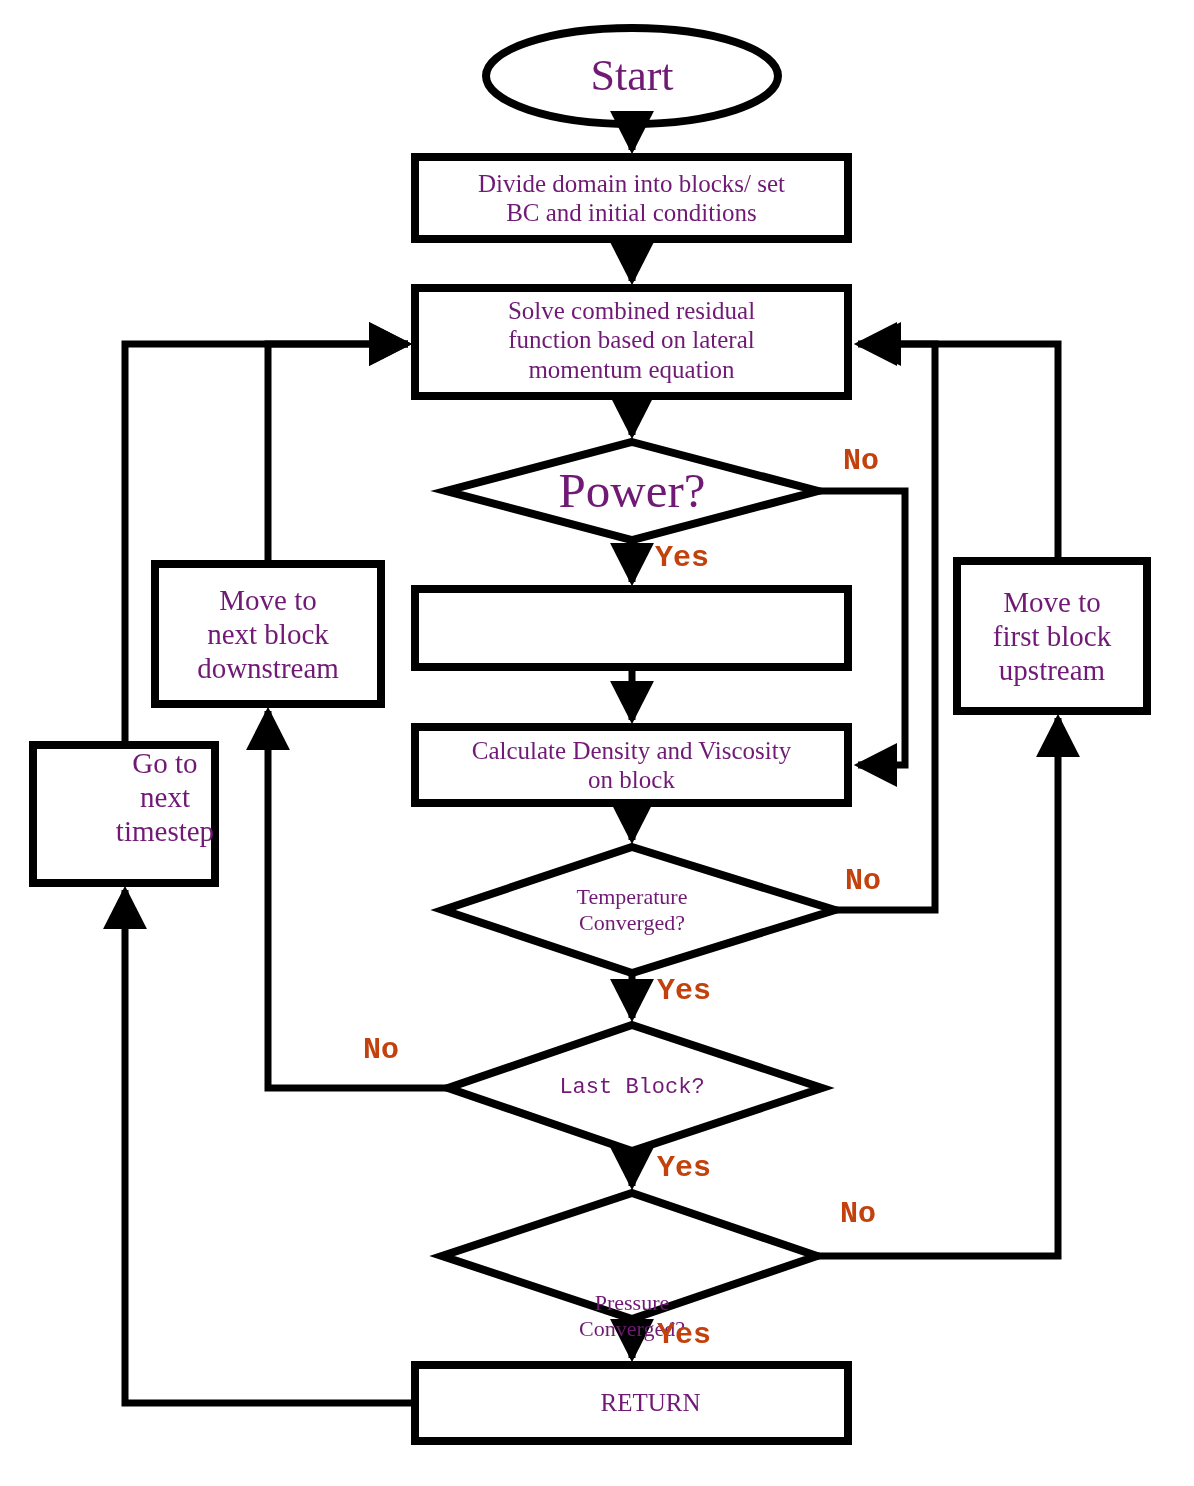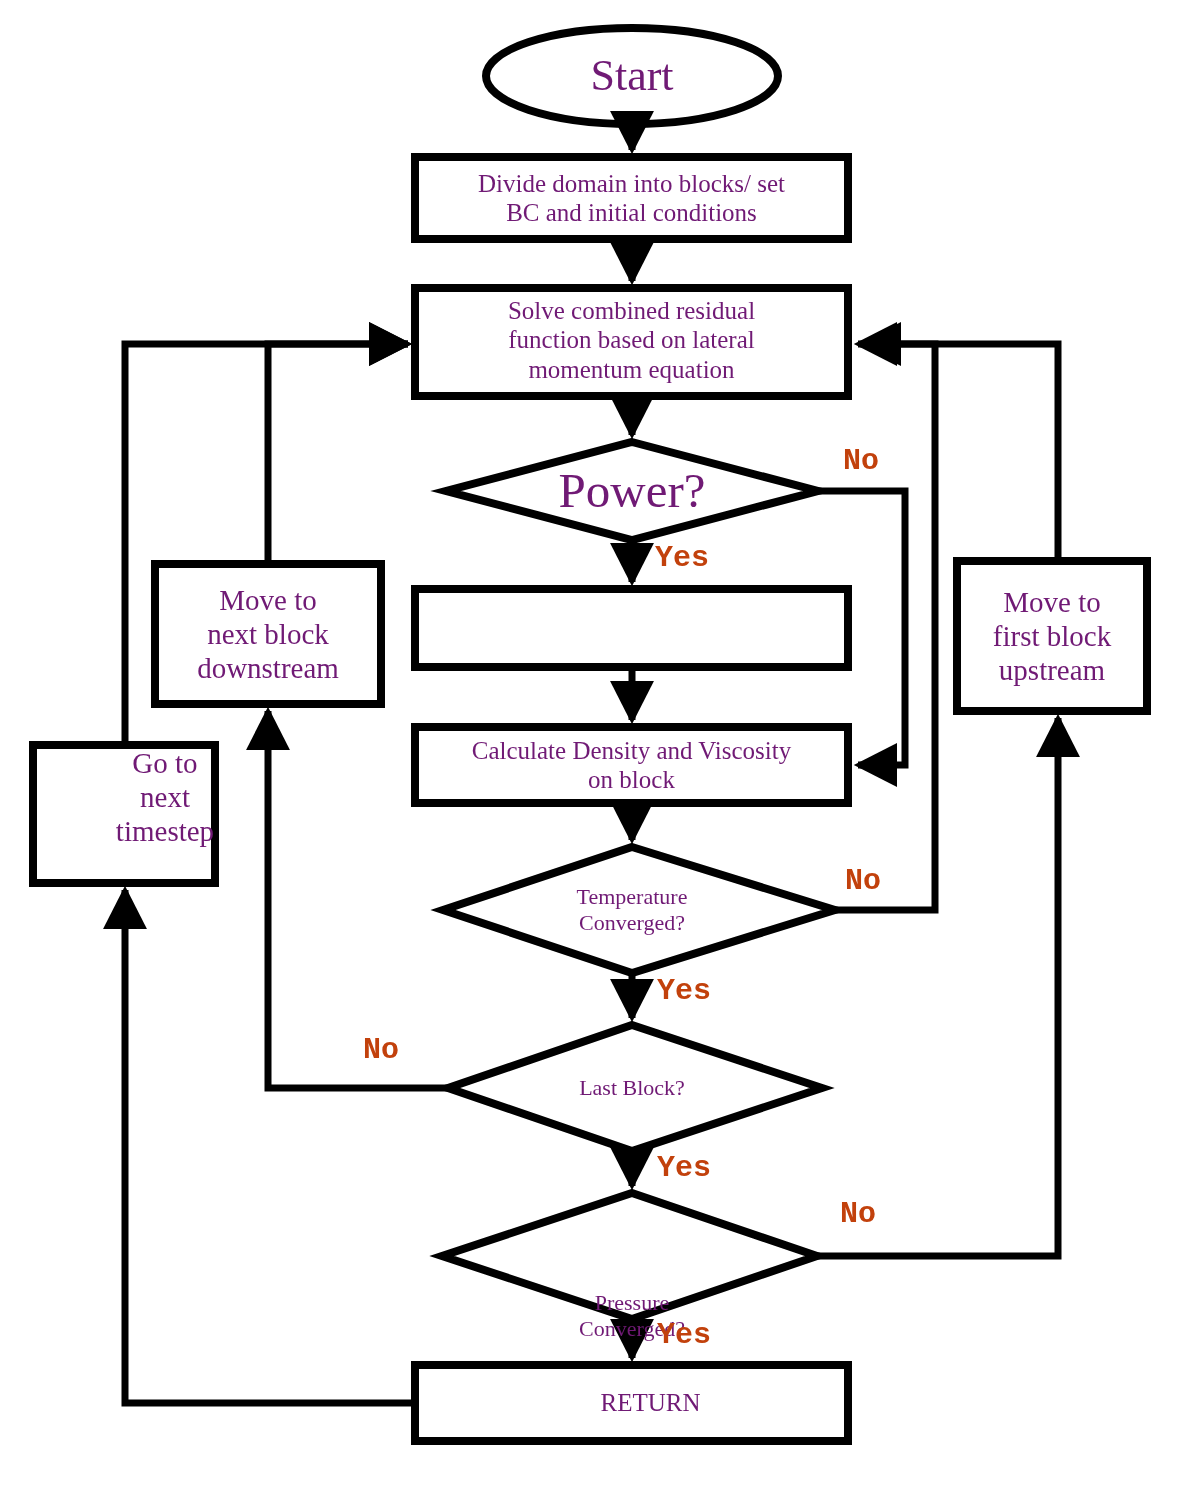--- a/index.html
+++ b/index.html
@@ -140,21 +140,21 @@
 
   <div class="node-label lbl-power" style="left:497px; top:462px; width:270px; height:58px;">Power?</div>
 
 
   <div class="node-label lbl-proc" style="left:419px; top:731px; width:425px; height:68px;">Calculate Density and Viscosity
 on block</div>
 
   <div class="node-label lbl-dec-small" style="left:510px; top:878px; width:244px; height:64px;">Temperature
 Converged?</div>
 
-  <div class="node-label lbl-dec-small" style="left:512px; top:1066px; width:240px; height:44px;">Last Block?</div>
+  <div class="node-label lbl-dec-small" style="left:512px; top:1066px; width:240px; height:44px;font-family:Liberation Mono, monospace;">Last Block?</div>
 
   <div class="node-label lbl-dec-small" style="left:512px; top:1284px; width:240px; height:64px;">Pressure
 Converged?</div>
 
   <div class="node-label lbl-side" style="left:159px; top:570px; width:218px; height:128px;">Move to
 next block
 downstream</div>
 
   <div class="node-label lbl-side" style="left:961px; top:567px; width:182px; height:138px;">Move to
 first block

